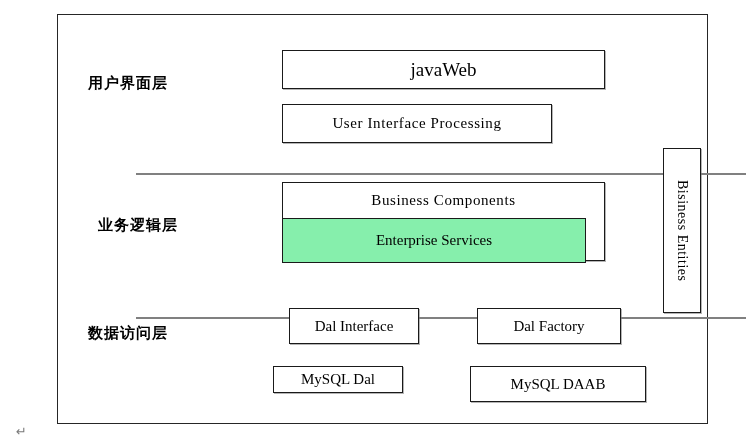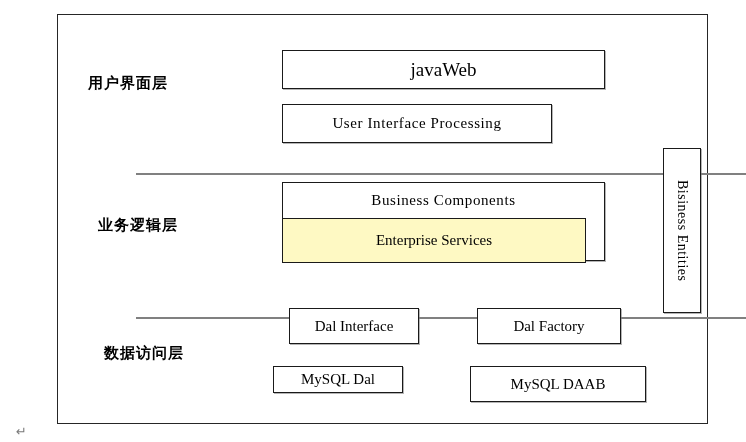--- a/index.html
+++ b/index.html
@@ -50,21 +50,21 @@
     position: absolute;
     font-family: Liberation Mono, monospace;
     font-weight: bold;
     font-size: 15px;
     color: #000000;
     letter-spacing: 1px;
     white-space: nowrap;
   }
   .label-ui  { left: 88px;  top: 74px; }
   .label-bll { left: 98px;  top: 216px; }
-  .label-dal { left: 88px;  top: 344px; margin-left: 16px; }
+  .label-dal { left: 88px;  top: 324px; }
 
   
   .box {
     position: absolute;
     box-sizing: border-box;
     border: 1px solid #1a1a1a;
     background: #ffffff;
     display: flex;
     align-items: center;
     justify-content: center;
@@ -105,21 +105,21 @@
     letter-spacing: 0.6px;
   }
   .box-enterprise-services {
     position: absolute;
     left: -1px;
     top: 35px;
     width: 304px;
     height: 45px;
     box-sizing: border-box;
     border: 1px solid #1a1a1a;
-    background: #fef9c3;
+    background: #86efac;
     display: flex;
     align-items: center;
     justify-content: center;
     font-size: 15px;
     color: #000000;
   }
 
   
   .box-business-entities {
     left: 663px; top: 148px;

